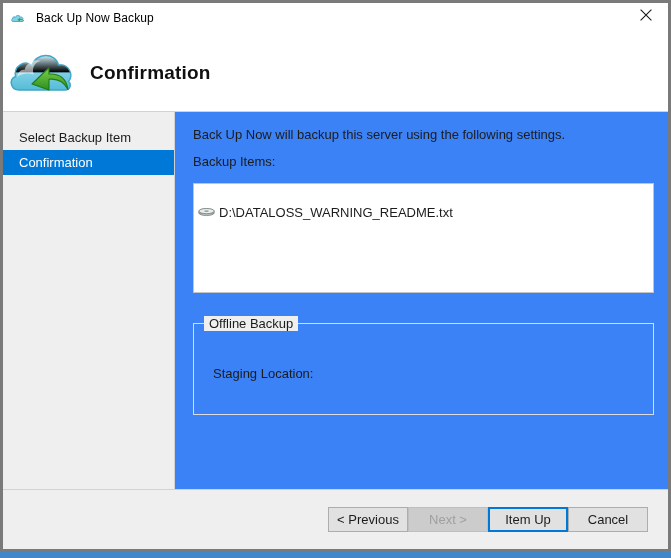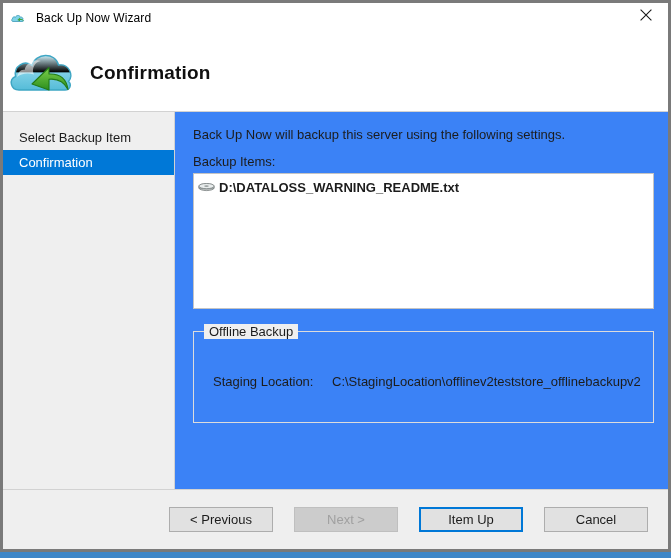--- a/index.html
+++ b/index.html
@@ -137,31 +137,30 @@
   }
 
   .intro-text {
     font-size: 13px;
     color: #1c1c1c;
     margin-bottom: 12px;
   }
   .field-label {
     font-size: 13px;
     color: #1c1c1c;
-    margin-bottom: 4px;
+    margin-bottom: 14px;
   }
 
   .listbox {
     background: #ffffff;
     border: 1px solid #c4c4c4;
-    height: 136px;
-    box-sizing: border-box;
-    padding: 4px 0 0 4px;
+    height: 110px;
+    box-sizing: border-box;
+    padding: 19px 0 0 4px;
     overflow: hidden;
-    font-weight: bold;
   }
   .list-row {
     display: flex;
     align-items: center;
     height: 18px;
     font-size: 13px;
     color: #1c1c1c;
     cursor: default;
   }
   .list-row-icon {
@@ -177,21 +176,21 @@
     font-size: 13px;
     color: #1c1c1c;
     margin-top: 16px;
     padding-left: 11px;
   }
   .excl-label { width: 97px; flex: 0 0 97px; }
   .excl-value { }
 
   
   .groupbox {
-    margin-top: 22px;
+    margin-top: 30px;
     position: relative;
     height: 92px;
     border: 1px solid #dcdcdc;
     box-sizing: border-box;
   }
   .groupbox-legend {
     position: absolute;
     top: -8px;
     left: 10px;
     background: #efefef;
@@ -214,29 +213,29 @@
   .footer {
     flex: 0 0 59px;
     border-top: 1px solid #d2d2d2;
     background: #efefef;
     display: flex;
     align-items: center;
     justify-content: flex-end;
     padding-right: 20px;
   }
   .btn {
-    width: 104px;
+    width: 80px;
     height: 25px;
     font-size: 13px;
     font-family: "Liberation Sans", sans-serif;
     color: #1c1c1c;
     background: #e1e1e1;
     border: 1px solid #adadad;
     box-sizing: border-box;
-    margin-left: 21px;
+    margin-left: 0;
     cursor: default;
     padding: 0;
     line-height: 23px;
     text-align: center;
   }
   .btn.disabled {
     color: #a0a0a0;
     background: #cccccc;
     border-color: #bfbfbf;
   }
@@ -264,21 +263,21 @@
   <div class="titlebar">
     <div class="titlebar-icon">
       <svg width="18" height="18" viewBox="0 0 18 18">
         <path d="M2 12.5 C0.6 12.5 0.2 10.6 1.4 9.9 C1.2 8.2 3.2 7.2 4.4 8.3
                  C5.1 6.0 8.6 5.8 9.4 8.1 C11.2 7.6 12.5 9.4 11.8 10.8
                  C12.9 11.3 12.6 12.5 11.5 12.5 Z" fill="#7fd3e8" stroke="#2d8fae" stroke-width="0.7"></path>
         <path d="M6.3 10.9 L9.0 8.5 L9.0 9.8 C11.1 9.7 12.3 10.6 12.7 12.2
                  C11.8 11.1 10.5 10.8 9.0 10.9 L9.0 12.2 Z" fill="#3fa53f"></path>
       </svg>
     </div>
-    <div class="titlebar-text">Back Up Now Wizard</div>
+    <div class="titlebar-text">Back Up Now Backup</div>
     <div class="titlebar-close">
       <svg width="12" height="12" viewBox="0 0 12 12">
         <path d="M0.6 0.6 L11.4 11.4 M11.4 0.6 L0.6 11.4" stroke="#1a1a1a" stroke-width="1.1" fill="none"></path>
       </svg>
     </div>
   </div>
 
   <div class="header">
     <div class="header-icon">
       <svg width="66" height="52" viewBox="0 0 66 52">
@@ -336,21 +335,20 @@
             </span>
             <span>D:\DATALOSS_WARNING_README.txt</span>
           </div>
         </div>
 
 
         <div class="groupbox">
           <div class="groupbox-legend">Offline Backup</div>
           <div class="staging-row">
             <span class="staging-label">Staging Location:</span>
-            <span class="staging-value">C:\StagingLocation\offlinev2teststore_offlinebackupv2</span>
           </div>
         </div>
 
       </div>
     </div>
   </div>
 
   <div class="footer">
     <button class="btn">&lt; Previous</button>
     <button class="btn disabled" disabled="">Next &gt;</button>

